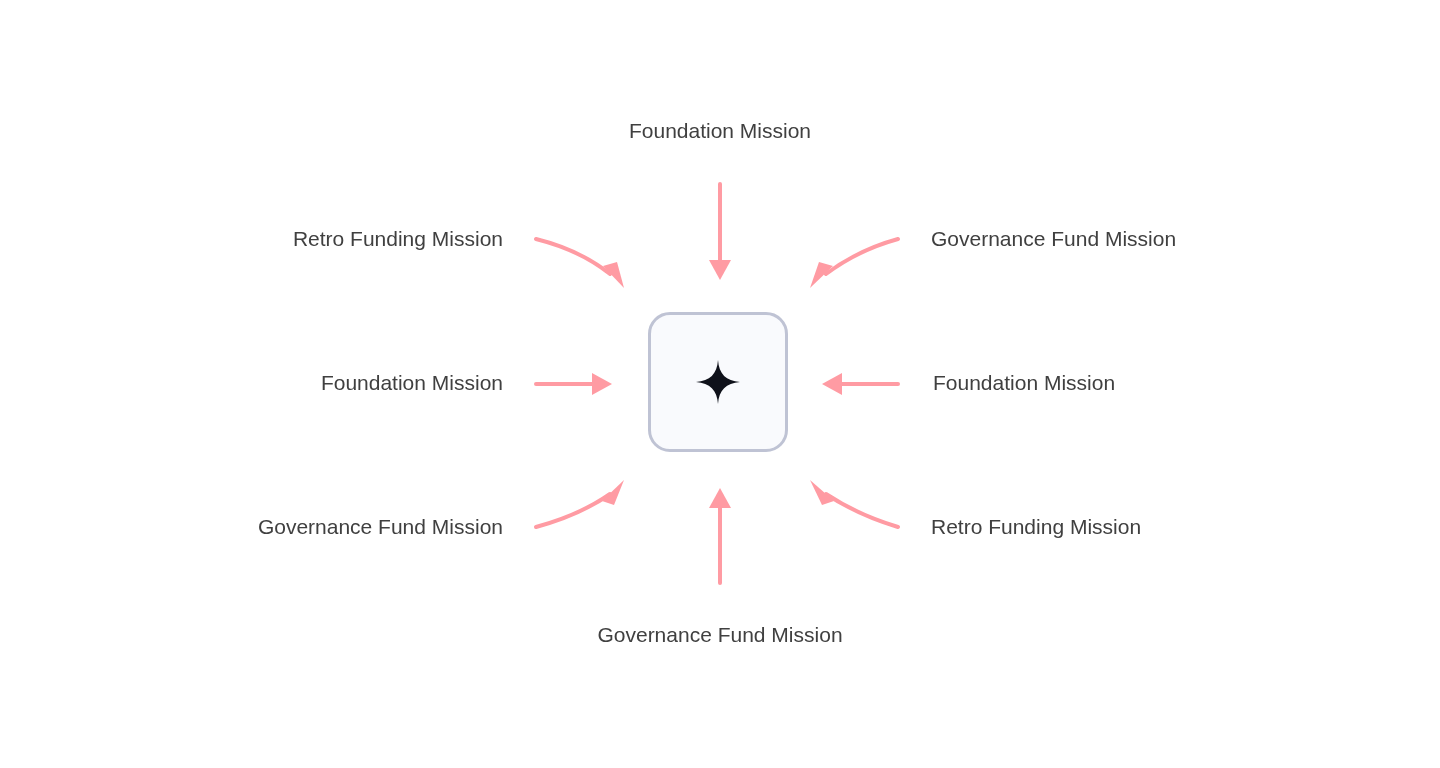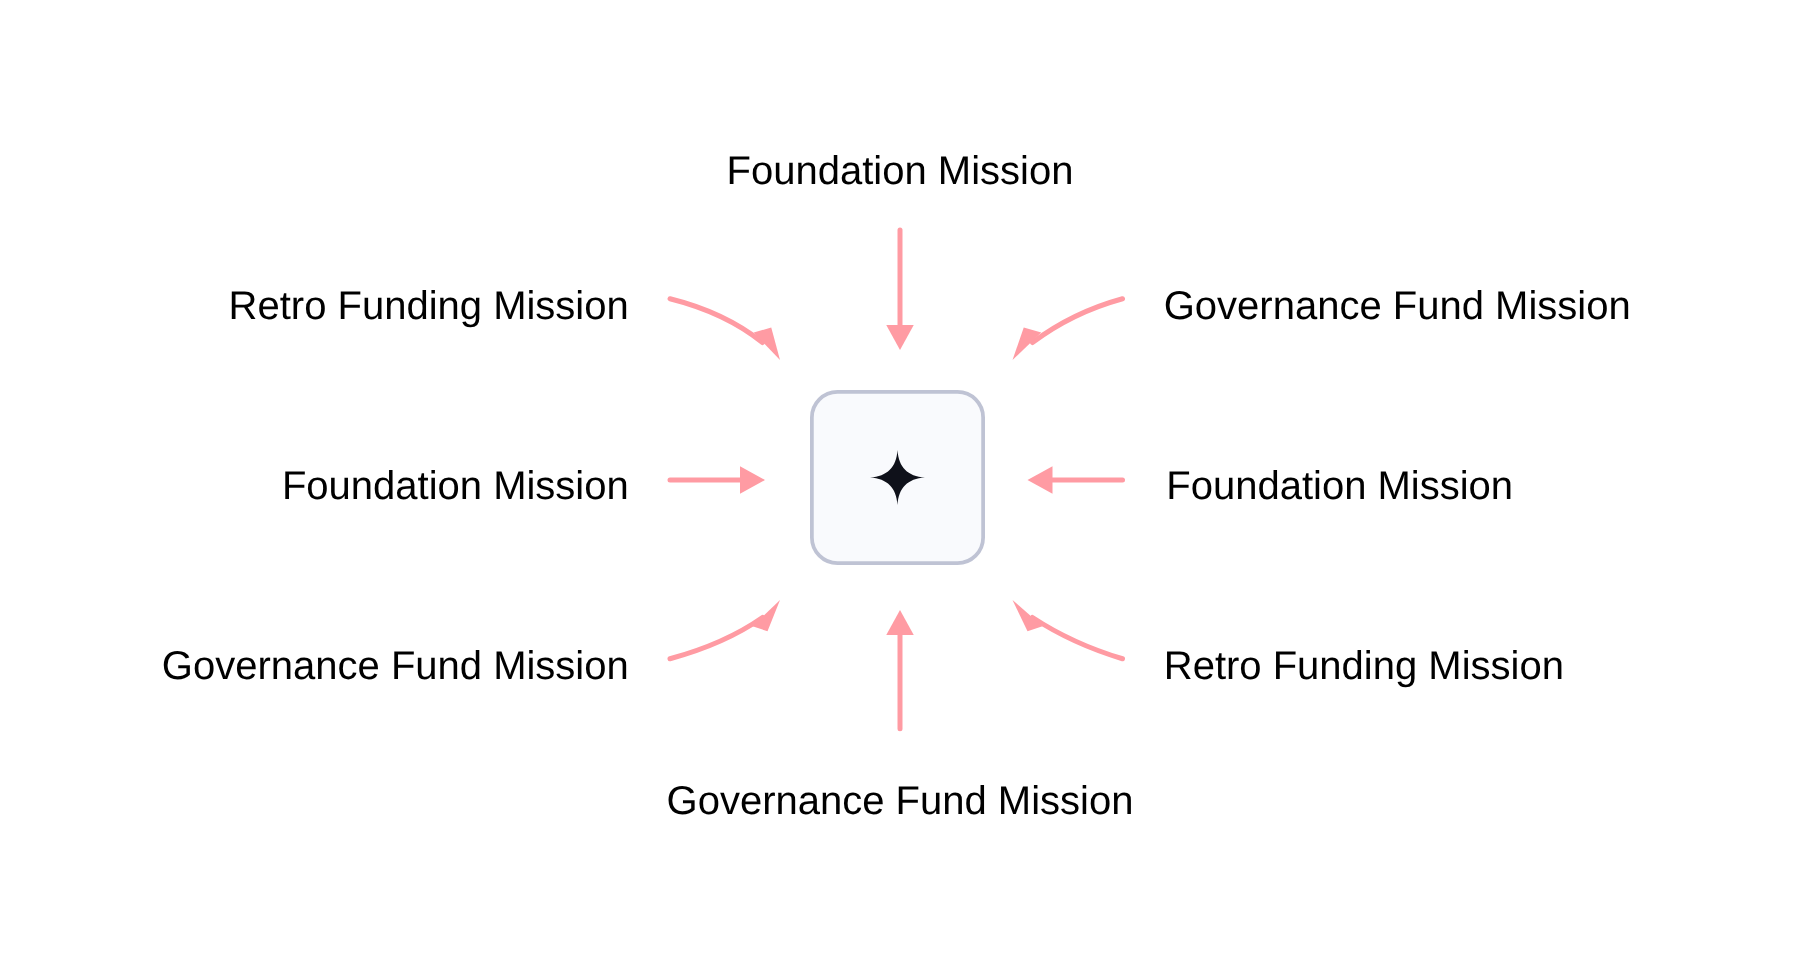--- a/index.html
+++ b/index.html
@@ -1,18 +1,18 @@
 <!DOCTYPE html>
 <html><head>
 <meta charset="utf-8">
 <style>
   html, body { margin: 0; padding: 0; background: #ffffff; }
   body { width: 1440px; height: 768px; position: relative; overflow: hidden;
          font-family: "Liberation Sans", "DejaVu Sans", sans-serif; }
-  .label { position: absolute; font-size: 32px; color: #000000; white-space: nowrap; line-height: 1; }
+  .label { position: absolute; font-size: 21px; color: #404040; white-space: nowrap; line-height: 1; }
   .right-align { text-align: right; }
   .center-align { text-align: center; transform: translateX(-50%); }
   .hub { position: absolute; left: 648px; top: 312px; width: 140px; height: 140px;
          box-sizing: border-box; border: 3px solid #bfc3d4; border-radius: 22px; background: #f9fafd;
          display: flex; align-items: center; justify-content: center; }
   svg.arrows { position: absolute; left: 0; top: 0; }
 </style>
 </head>
 <body>
 

